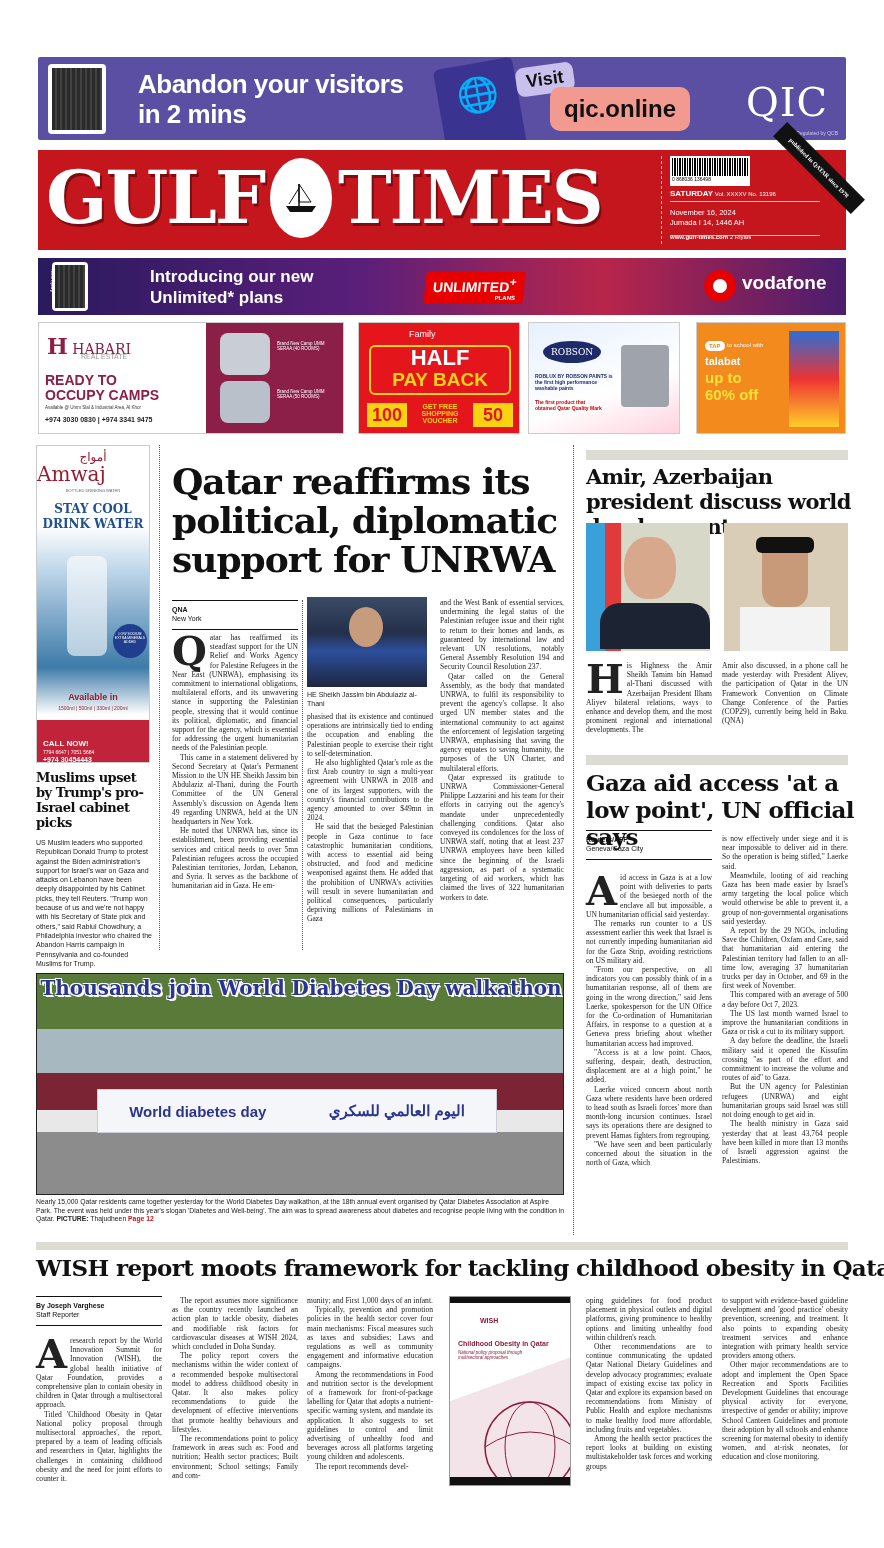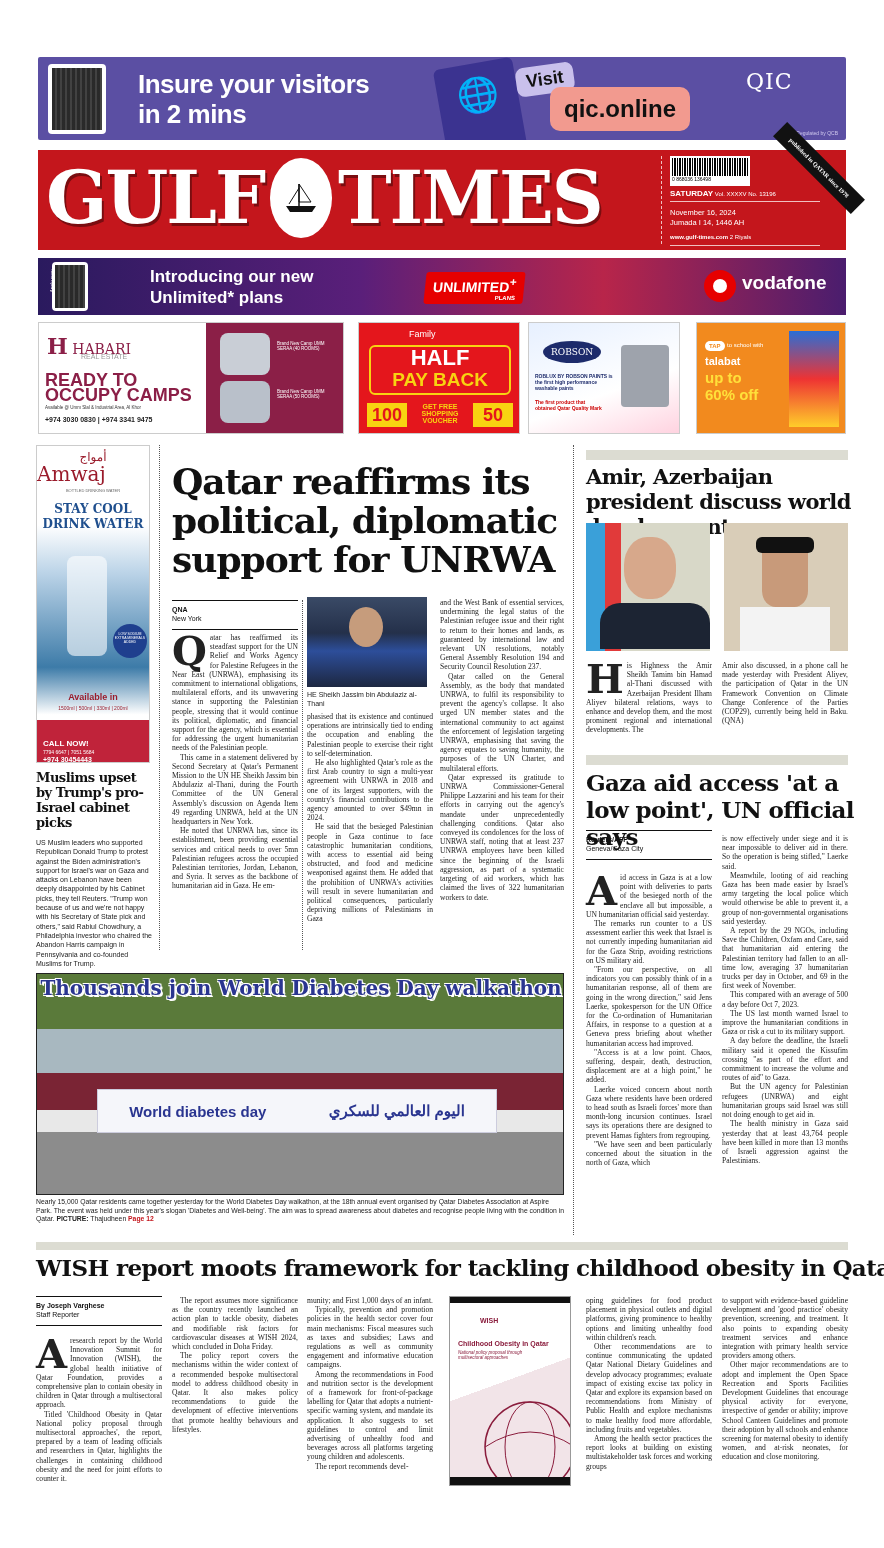--- a/index.html
+++ b/index.html
@@ -34,29 +34,29 @@
 .caption{font-family:"Liberation Sans",sans-serif;font-size:7px;line-height:9px;color:#222}
 </style>
 </head>
 <body>
 
 <div id="ad-qic" class="abs">
   <div class="abs qr" style="left:10px;top:7px;width:58px;height:70px">
       <div class="qr-inner"></div>
     </div>
   <div class="abs sans" style="left:100px;top:12px;color:#fff;font-size:26px;font-weight:bold;line-height:30px;letter-spacing:-.5px">
-    <div>Insure your visitors</div>
+    <div>Abandon your visitors</div>
     <div>in 2 mins</div>
   </div>
   <div class="abs" style="left:402px;top:6px;width:80px;height:90px;background:#3b3390;border-radius:6px;transform:rotate(-10deg)">
     <div class="sans" style="color:#fff;font-size:34px;text-align:center;margin-top:12px">🌐</div>
   </div>
   <div class="abs sans" style="left:478px;top:8px;background:#c9c0ec;border-radius:8px;padding:4px 10px;font-size:18px;font-weight:bold;transform:rotate(-8deg)">Visit</div>
   <div class="abs sans" style="left:512px;top:30px;background:#f29a8f;border-radius:10px;padding:8px 14px;font-size:24px;font-weight:bold;color:#111">qic.online</div>
-  <div class="abs serif" style="left:708px;top:12px;color:#fff;font-size:22px;letter-spacing:1px">QIC</div>
+  <div class="abs serif" style="left:708px;top:22px;color:#fff;font-size:40px;letter-spacing:1px">QIC</div>
   <div class="abs sans" style="right:8px;bottom:4px;color:#cfc8ee;font-size:5px">*Regulated by QCB</div>
 </div>
 
 <div id="masthead" class="abs">
   <div class="abs" style="left:8px;top:8px;display:flex;gap:6px">
     <span class="logo-text">GULF</span>
     <span class="boat-circle">
       <svg width="40" height="40" viewBox="0 0 40 40">
           <path d="M5 28 L35 28 L31 34 L9 34 Z" fill="#111"></path>
           <line x1="18" y1="6" x2="18" y2="28" stroke="#111" stroke-width="1.5"></line>
@@ -68,21 +68,21 @@
   </div>
   <div class="abs" style="left:623px;top:6px;height:88px;border-left:1px dashed #f0c0c0"></div>
   <div class="abs" style="left:632px;top:6px;width:80px;height:30px;background:#fff;padding:2px">
     <div style="height:18px;background:repeating-linear-gradient(90deg,#000 0 1px,#fff 1px 2px,#000 2px 4px,#fff 4px 5px)"></div>
     <div class="sans" style="font-size:5px;line-height:7px;color:#000">0 868036 136498</div>
   </div>
   <div class="abs sans" style="left:632px;top:40px;width:150px;color:#fff;font-size:6px;line-height:8px;border-bottom:1px solid #f0c0c0;padding-bottom:3px">
     <b style="font-size:8px">SATURDAY</b>
     <span>Vol. XXXXV No. 13196</span>
   </div>
-  <div class="abs sans" style="left:632px;top:58px;width:150px;color:#fff;font-size:7.5px;line-height:10px;border-bottom:1px solid #f0c0c0;padding-bottom:17px">
+  <div class="abs sans" style="left:632px;top:58px;width:150px;color:#fff;font-size:7.5px;line-height:10px;border-bottom:1px solid #f0c0c0;padding-bottom:7px">
     <div>November 16, 2024</div>
     <div>Jumada I 14, 1446 AH</div>
   </div>
   <div class="abs sans" style="left:632px;top:84px;color:#fff;font-size:6px">
     <b>www.gulf-times.com</b>
     <span>2 Riyals</span>
   </div>
   <div class="abs" style="right:-28px;top:8px;width:110px;height:20px;background:#111;transform:rotate(45deg);color:#fff;font-size:6px;text-align:center;line-height:20px;font-weight:bold">published in QATAR since 1978</div>
 </div>
 
@@ -101,21 +101,21 @@
   </div>
   <div class="abs" style="left:666px;top:12px;width:32px;height:32px;border-radius:50%;background:#e60000">
     <div style="width:14px;height:14px;border-radius:50%;background:#fff;margin:9px"></div>
   </div>
   <div class="abs sans" style="left:704px;top:14px;color:#fff;font-size:19px;font-weight:bold">vodafone</div>
 </div>
 
 <div class="abs small-ad" style="left:38px;width:306px;background:linear-gradient(90deg,#fff 0 55%,#8b1f47 55%)">
   <div class="abs serif" style="left:8px;top:10px;color:#8b1f47;font-size:14px"><span style="font-size:22px;font-weight:bold">H</span> <span>HABARI</span></div>
   <div class="abs sans" style="left:42px;top:30px;color:#999;font-size:7px">REAL ESTATE</div>
-  <div class="abs sans" style="left:6px;top:50px;color:#8b1f47;font-weight:bold;font-size:18px;line-height:15px">
+  <div class="abs sans" style="left:6px;top:50px;color:#8b1f47;font-weight:bold;font-size:14px;line-height:15px">
     <div>READY TO</div>
     <div>OCCUPY CAMPS</div>
   </div>
   <div class="abs sans" style="left:6px;top:82px;width:160px;font-size:4.5px;color:#333">Available @ Umm Slal &amp; Industrial Area, Al Khor</div>
   <div class="abs sans" style="left:6px;top:93px;font-size:7px;font-weight:bold;color:#222">+974 3030 0830 | +974 3341 9475</div>
   <div class="abs" style="left:181px;top:10px;width:50px;height:42px;background:#c9ced6;border-radius:8px"></div>
   <div class="abs" style="left:181px;top:58px;width:50px;height:42px;background:#b9c0ca;border-radius:8px"></div>
   <div class="abs sans" style="left:238px;top:18px;width:58px;font-size:4.5px;color:#fff">Brand New Camp UMM SERAA (40 ROOMS)</div>
   <div class="abs sans" style="left:238px;top:66px;width:58px;font-size:4.5px;color:#fff">Brand New Camp UMM SERAA (50 ROOMS)</div>
 </div>
@@ -281,22 +281,23 @@
   <div class="byline">
     <b>By Joseph Varghese</b>
     <span>Staff Reporter</span>
   </div>
 </div>
 <div class="abs body-text" style="left:36px;top:1336px;width:126px">
   <p class="first"><span class="dropcap">A</span><span>research report by the World Innovation Summit for Innovation (WISH), the global health initiative of Qatar Foundation, provides a comprehensive plan to contain obesity in children in Qatar through a multisectoral approach.</span></p>
   <p>Titled 'Childhood Obesity in Qatar National policy proposal through multisectoral approaches', the report, prepared by a team of leading officials and researchers in Qatar, highlights the challenges in containing childhood obesity and the need for joint efforts to counter it.</p>
 </div>
 <div class="abs body-text" style="left:172px;top:1296px;width:126px">
-  <p>The report assumes more significance as the country recently launched an action plan to tackle obesity, diabetes and modifiable risk factors for cardiovascular diseases at WISH 2024, which concluded in Doha Friday.</p>
+  <p>The report assumes more significance as the country recently launched an action plan to tackle obesity, diabetes and modifiable risk factors for cardiovascular diseases at WISH 2024, which concluded in Doha Sunday.</p>
   <p>The policy report covers the mechanisms within the wider context of a recommended bespoke multisectoral model to address childhood obesity in Qatar. It also makes policy recommendations to guide the development of effective interventions that promote healthy behaviours and lifestyles.</p>
+  <p>The recommendations point to policy framework in areas such as: Food and nutrition; Health sector practices; Built environment; School settings; Family and com-</p>
 </div>
 <div class="abs body-text" style="left:307px;top:1296px;width:126px">
   <p class="first">munity; and First 1,000 days of an infant.</p>
   <p>Typically, prevention and promotion policies in the health sector cover four main mechanisms: Fiscal measures such as taxes and subsidies; Laws and regulations as well as community engagement and informative education campaigns.</p>
   <p>Among the recommendations in Food and nutrition sector is the development of a framework for front-of-package labelling for Qatar that adopts a nutrient-specific warning system, and mandate its application. It also suggests to set guidelines to control and limit advertising of unhealthy food and beverages across all platforms targeting young children and adolescents.</p>
   <p>The report recommends devel-</p>
 </div>
 <div class="abs" style="left:449px;top:1296px;width:122px;height:190px;border:1px solid #999;background:linear-gradient(160deg,#fff 0 45%,#f2e4e8 45%);overflow:hidden">
   <div style="height:6px;background:#111"></div>
   <div class="sans" style="margin:14px 0 0 30px;font-size:7px;color:#8a1c3c;font-weight:bold">WISH</div>

